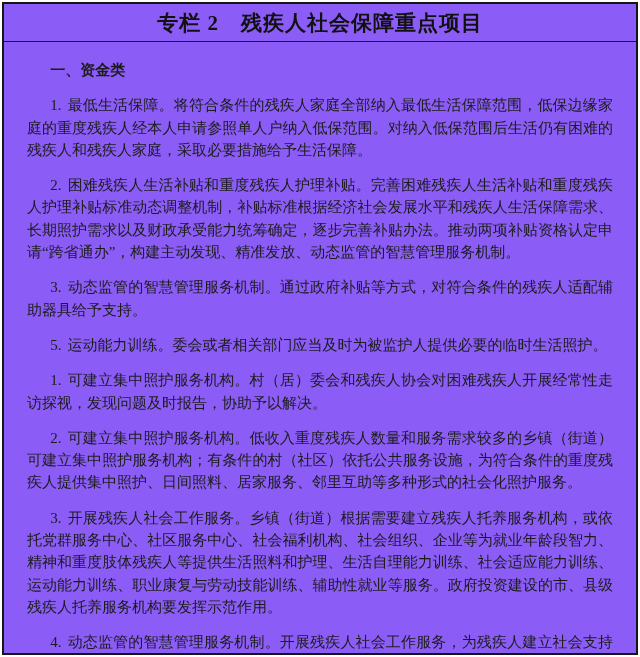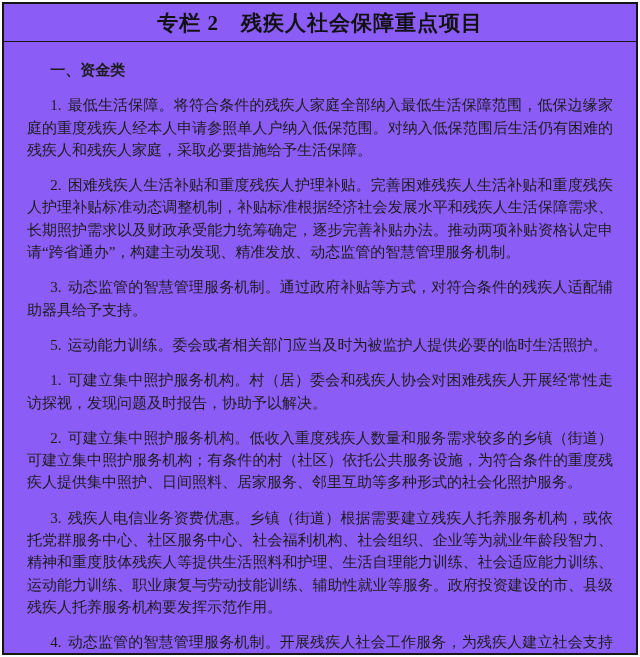--- a/index.html
+++ b/index.html
@@ -80,21 +80,21 @@
 
         <p class="item"><span class="item-number">5.</span><span class="item-lead">运动能力训练。</span><span class="item-text">委会或者相关部门应当及时为被监护人提供必要的临时生活照护。</span></p>
       </section>
 
       <section>
 
         <p class="item"><span class="item-number">1.</span><span class="item-lead">可建立集中照护服务机构。</span><span class="item-text">村（居）委会和残疾人协会对困难残疾人开展经常性走访探视，发现问题及时报告，协助予以解决。</span></p>
 
         <p class="item"><span class="item-number">2.</span><span class="item-lead">可建立集中照护服务机构。</span><span class="item-text">低收入重度残疾人数量和服务需求较多的乡镇（街道）可建立集中照护服务机构；有条件的村（社区）依托公共服务设施，为符合条件的重度残疾人提供集中照护、日间照料、居家服务、邻里互助等多种形式的社会化照护服务。</span></p>
 
-        <p class="item"><span class="item-number">3.</span><span class="item-lead">残疾人电信业务资费优惠。</span><span class="item-text">乡镇（街道）根据需要建立残疾人托养服务机构，或依托党群服务中心、社区服务中心、社会福利机构、社会组织、企业等为就业年龄段智力、精神和重度肢体残疾人等提供生活照料和护理、生活自理能力训练、社会适应能力训练、运动能力训练、职业康复与劳动技能训练、辅助性就业等服务。政府投资建设的市、县级残疾人托养服务机构要发挥示范作用。</span></p>
+        <p class="item"><span class="item-number">3.</span><span class="item-lead">开展残疾人社会工作服务。</span><span class="item-text">乡镇（街道）根据需要建立残疾人托养服务机构，或依托党群服务中心、社区服务中心、社会福利机构、社会组织、企业等为就业年龄段智力、精神和重度肢体残疾人等提供生活照料和护理、生活自理能力训练、社会适应能力训练、运动能力训练、职业康复与劳动技能训练、辅助性就业等服务。政府投资建设的市、县级残疾人托养服务机构要发挥示范作用。</span></p>
 
         <p class="item"><span class="item-number">4.</span><span class="item-lead">动态监管的智慧管理服务机制。</span><span class="item-text">开展残疾人社会工作服务，为残疾人建立社会支持网络，让更多残疾人有“微信群”、“朋友圈”。为残疾人家庭提供临时照护“喘息服务”、心理辅导和康复、教育等专业指导。逐步在残疾人服务机构中设置社会工作岗位。</span></p>
 
         <p class="item"><span class="item-number">5.</span><span class="item-lead">重大疫情等突发公共事件中困难残疾人急难救助。</span><span class="item-text">对因疫情防控在家隔离的残疾人，落实包保联系人，加强走访探视，及时提供必要帮助。因突发事件等紧急情况，监护人暂时无法履行监护职责、被监护人处于无人照料状态的，被监护人住所地的村（居）委会或者相关部门应当及时为被监护人提供必要的临时生活照护。</span></p>
       </section>
 
     </div>
   </div>
 </div>
 

